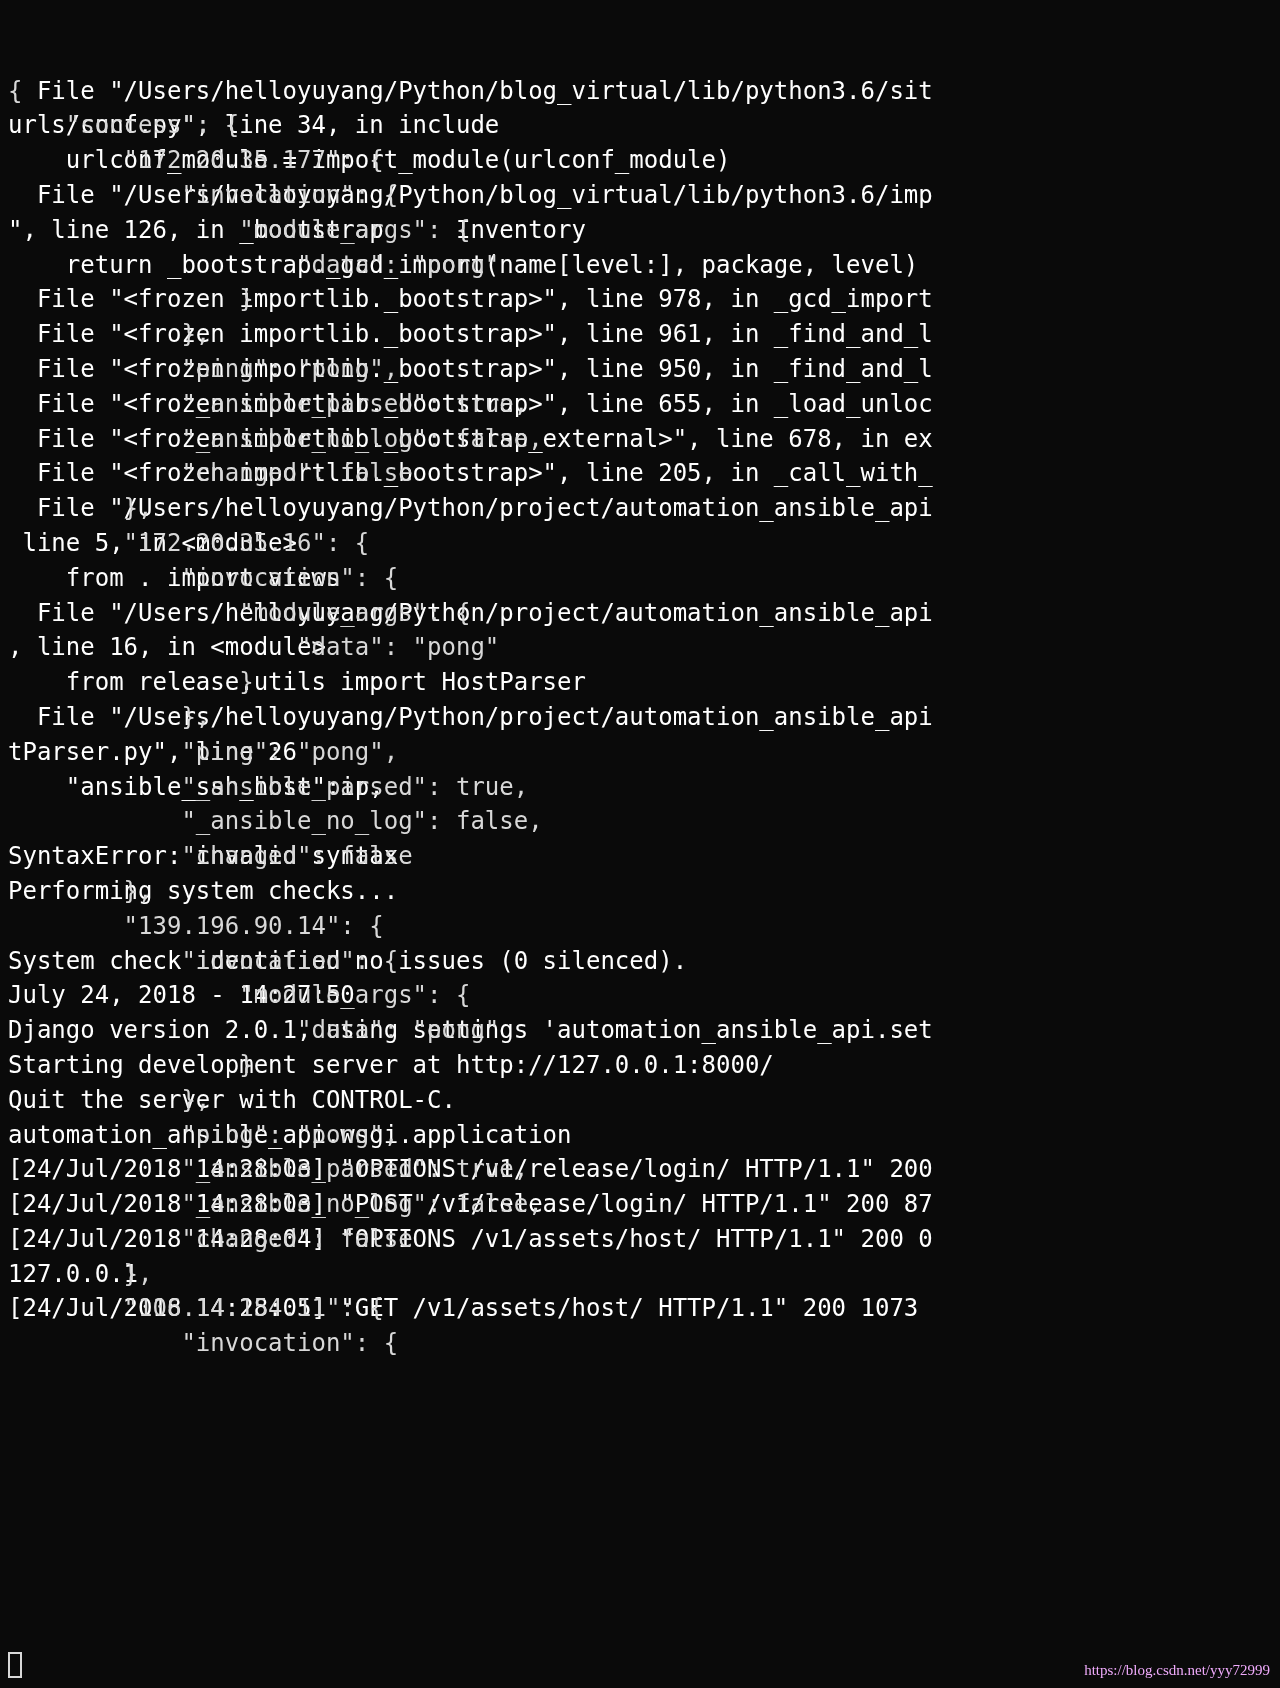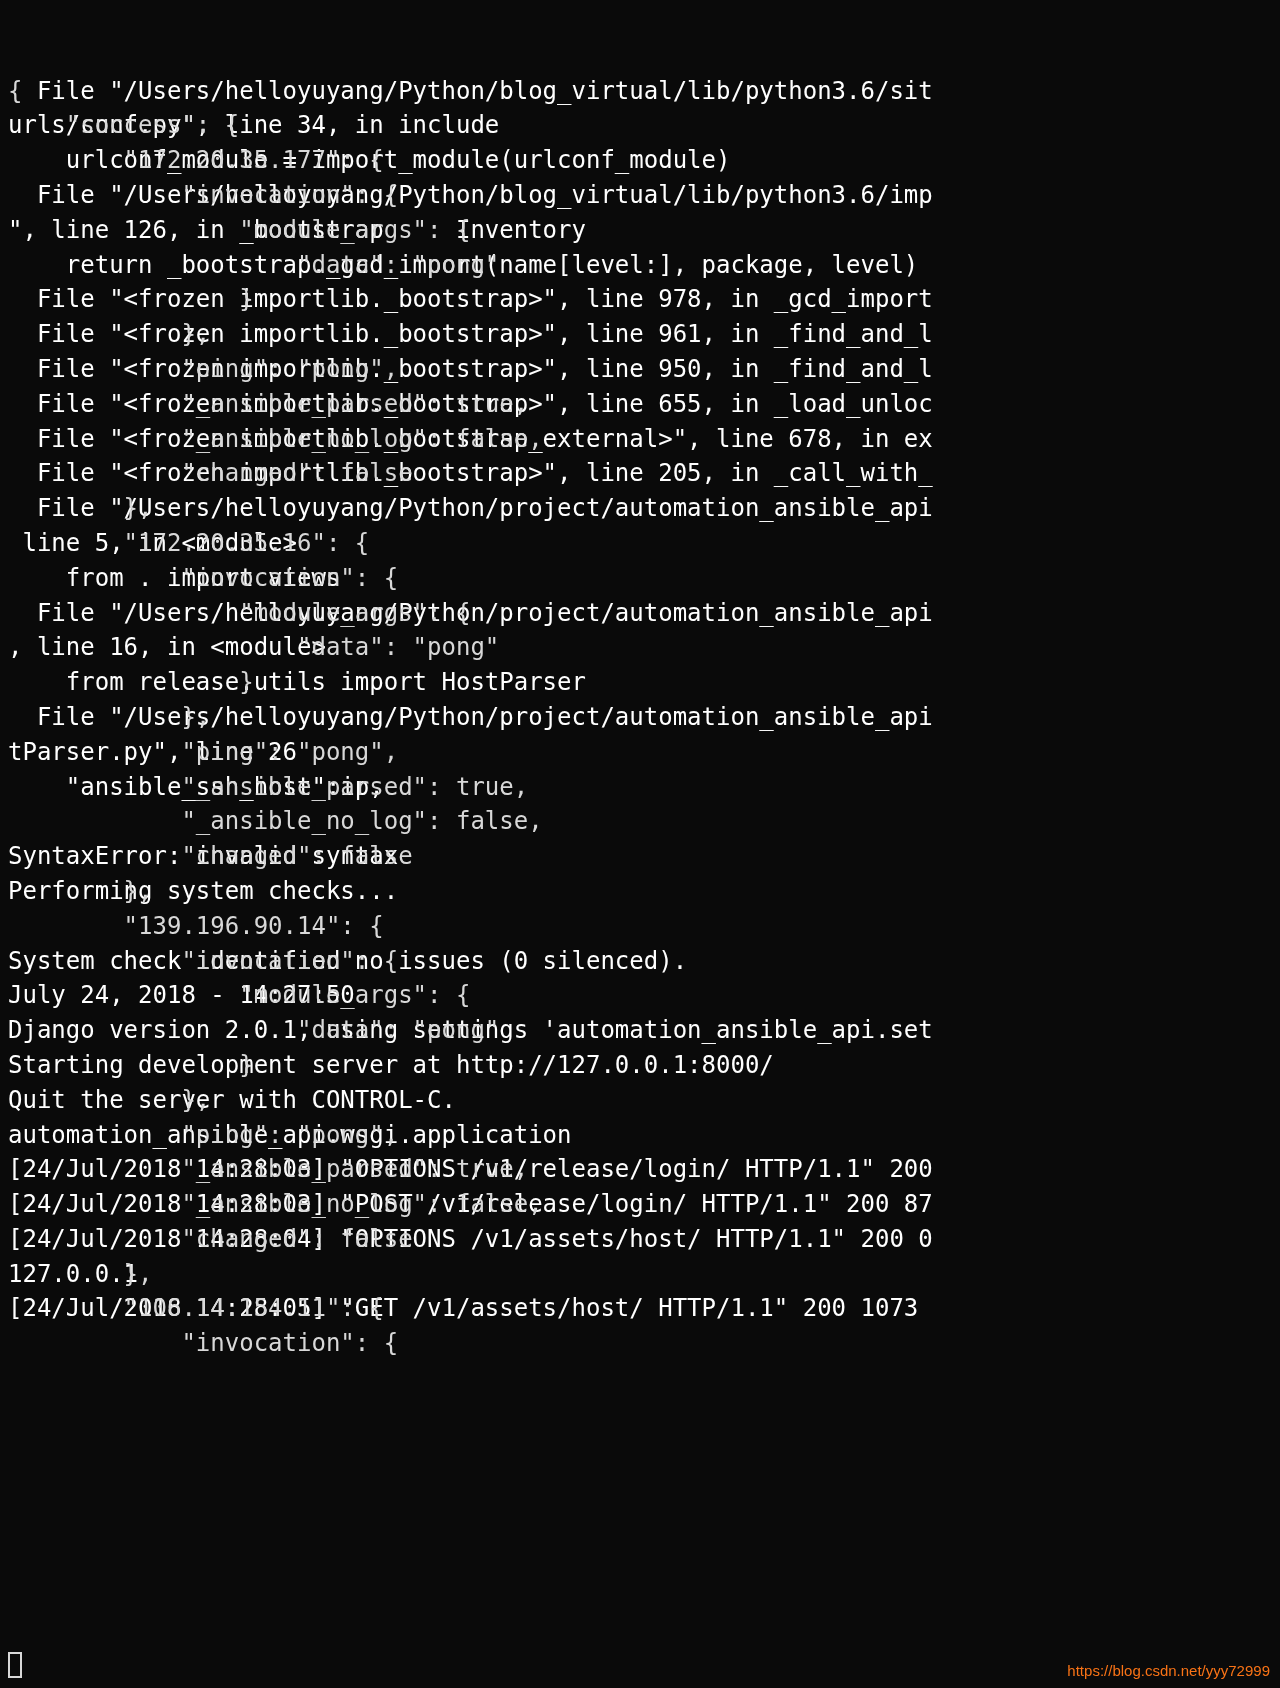--- a/index.html
+++ b/index.html
@@ -32,22 +32,22 @@
     .foreground-layer {
       color: #d8d8d8;
       z-index: 2;
       font-weight: 500;
     }
     .watermark {
       position: absolute;
       bottom: 6px;
       right: 10px;
       font-size: 15px;
-      color: #f97316;
-      font-family: Liberation Sans, sans-serif;
+      color: #f0abfc;
+      font-family: Liberation Serif, serif;
       z-index: 3;
     }
     .cursor {
       position: absolute;
       bottom: 10px;
       left: 8px;
       width: 14px;
       height: 26px;
       border: 2px solid #d8d8d8;
       z-index: 3;

